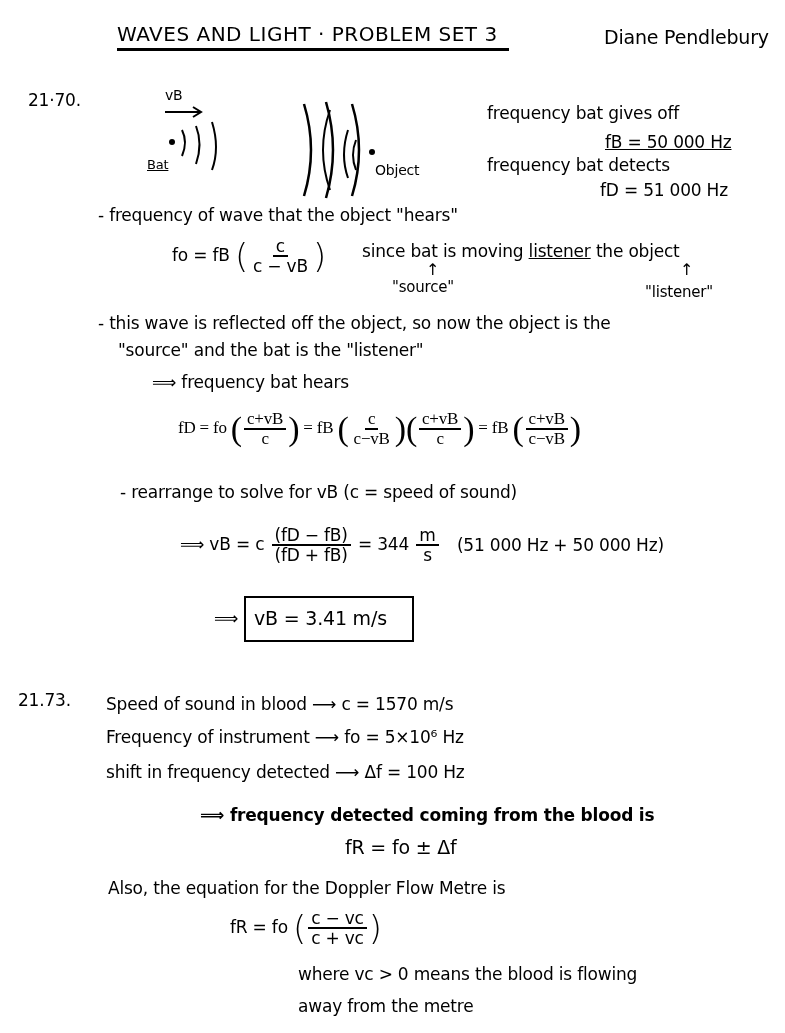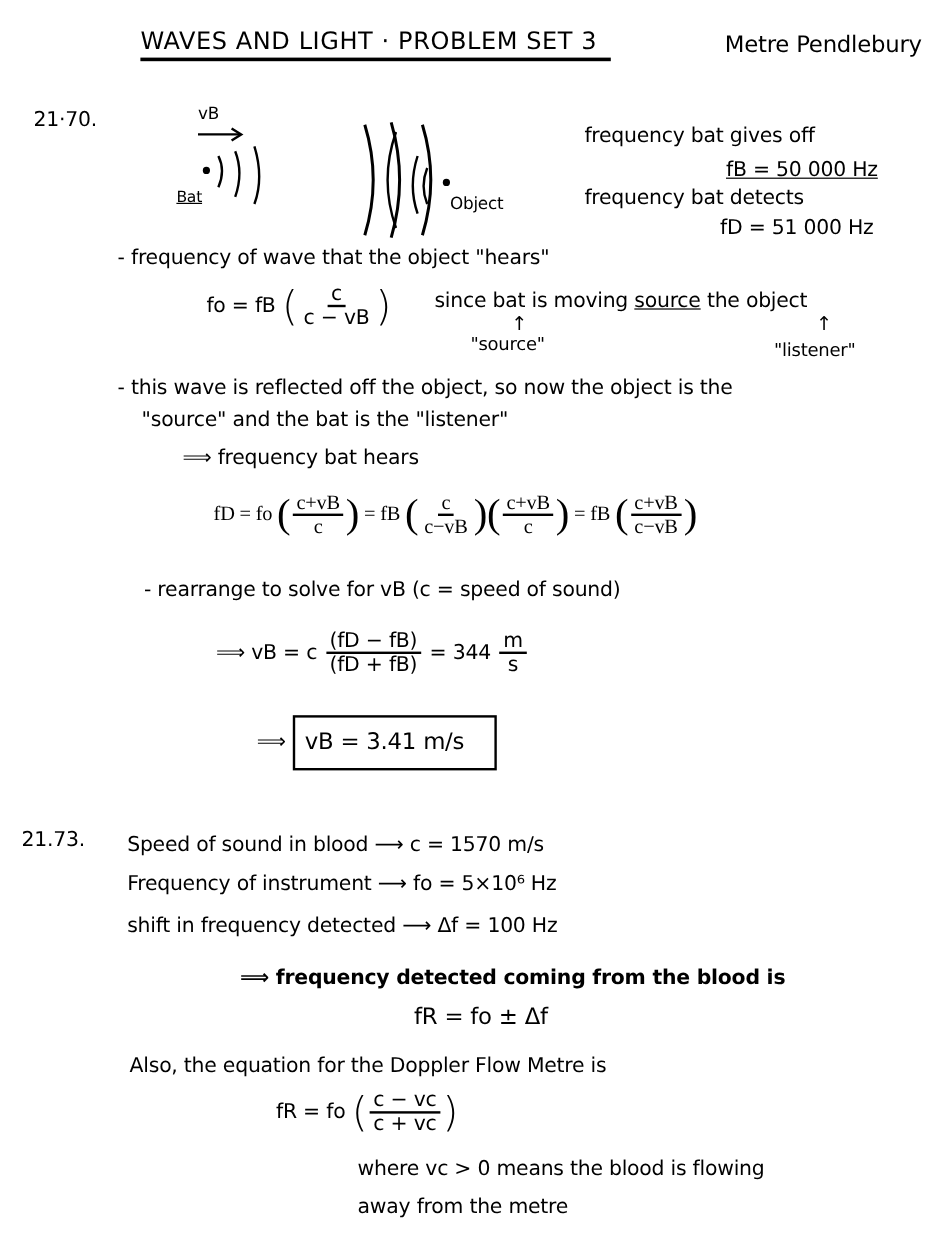--- a/index.html
+++ b/index.html
@@ -15,21 +15,21 @@
   .frac .d { padding: 0 3px; line-height: 18px; }
   .paren { font-size: 34px; font-weight: 200; vertical-align: middle; line-height: 34px; }
   .box { position: absolute; border: 2px solid #000; }
   svg { position: absolute; overflow: visible; }
 </style>
 </head>
 <body>
 
 <div class="t title" style="left:117px; top:24px;">WAVES AND LIGHT · PROBLEM SET 3</div>
 <div class="title-ul"></div>
-<div class="t" style="left:604px; top:27px; font-size:19px;">Metre Pendlebury</div>
+<div class="t" style="left:604px; top:27px; font-size:19px;">Diane Pendlebury</div>
 
 <div class="t num" style="left:28px; top:90px;">21·70.</div>
 
 <div style="position:absolute; left:130px; top:80px; width:330px; height:120px;">
   <div class="t" style="left:35px; top:5px; font-size:14px;">vB</div>
   <svg width="60" height="20" style="left:35px; top:22px;">
     <line x1="0" y1="10" x2="35" y2="10" stroke="#000" stroke-width="2"></line>
     <polyline points="28,5 36,10 28,15" fill="none" stroke="#000" stroke-width="2"></polyline>
   </svg>
   <svg width="100" height="80" style="left:30px; top:40px;">
@@ -61,21 +61,21 @@
   <span>fo = fB</span>
   <span class="paren">(</span><span class="frac">
       <span class="n">c</span>
       <span class="d">c − vB</span>
     </span><span class="paren">)</span>
 </div>
 <div class="t" style="left:362px; top:241px;">
   <span>since</span>
   <span>bat</span>
   <span>is moving</span>
-  <span class="u">source</span>
+  <span class="u">listener</span>
   <span>the object</span>
 </div>
 <div class="t" style="left:426px; top:260px; font-size:16px;">↑</div>
 <div class="t" style="left:392px; top:277px; font-size:15px;">"source"</div>
 <div class="t" style="left:680px; top:260px; font-size:16px;">↑</div>
 <div class="t" style="left:645px; top:282px; font-size:15px;">"listener"</div>
 
 <div class="t" style="left:98px; top:313px;">- this wave is reflected off the object, so now the object is the</div>
 <div class="t" style="left:118px; top:340px;">"source" and the bat is the "listener"</div>
 <div class="t" style="left:152px; top:372px;text-align:center;">⟹ frequency bat hears</div>
@@ -106,20 +106,21 @@
   <span class="frac">
       <span class="n">(fD − fB)</span>
       <span class="d">(fD + fB)</span>
     </span>
   <span>= 344</span>
   <span class="frac">
       <span class="n">m</span>
       <span class="d">s</span>
     </span>
   <span class="frac" style="margin-left:8px;">
+      <span class="d">(51 000 Hz + 50 000 Hz)</span>
     </span>
 </div>
 
 <div class="t" style="left:214px; top:608px;">⟹</div>
 <div class="box" style="left:244px; top:596px; width:166px; height:42px;"></div>
 <div class="t" style="left:254px; top:608px; font-size:19px;">vB = 3.41 m/s</div>
 
 <div class="t num" style="left:18px; top:690px;">21.73.</div>
 <div class="t" style="left:106px; top:694px;">Speed of sound in blood ⟶ c = 1570 m/s</div>
 <div class="t" style="left:106px; top:727px;">Frequency of instrument ⟶ fo = 5×10⁶ Hz</div>

